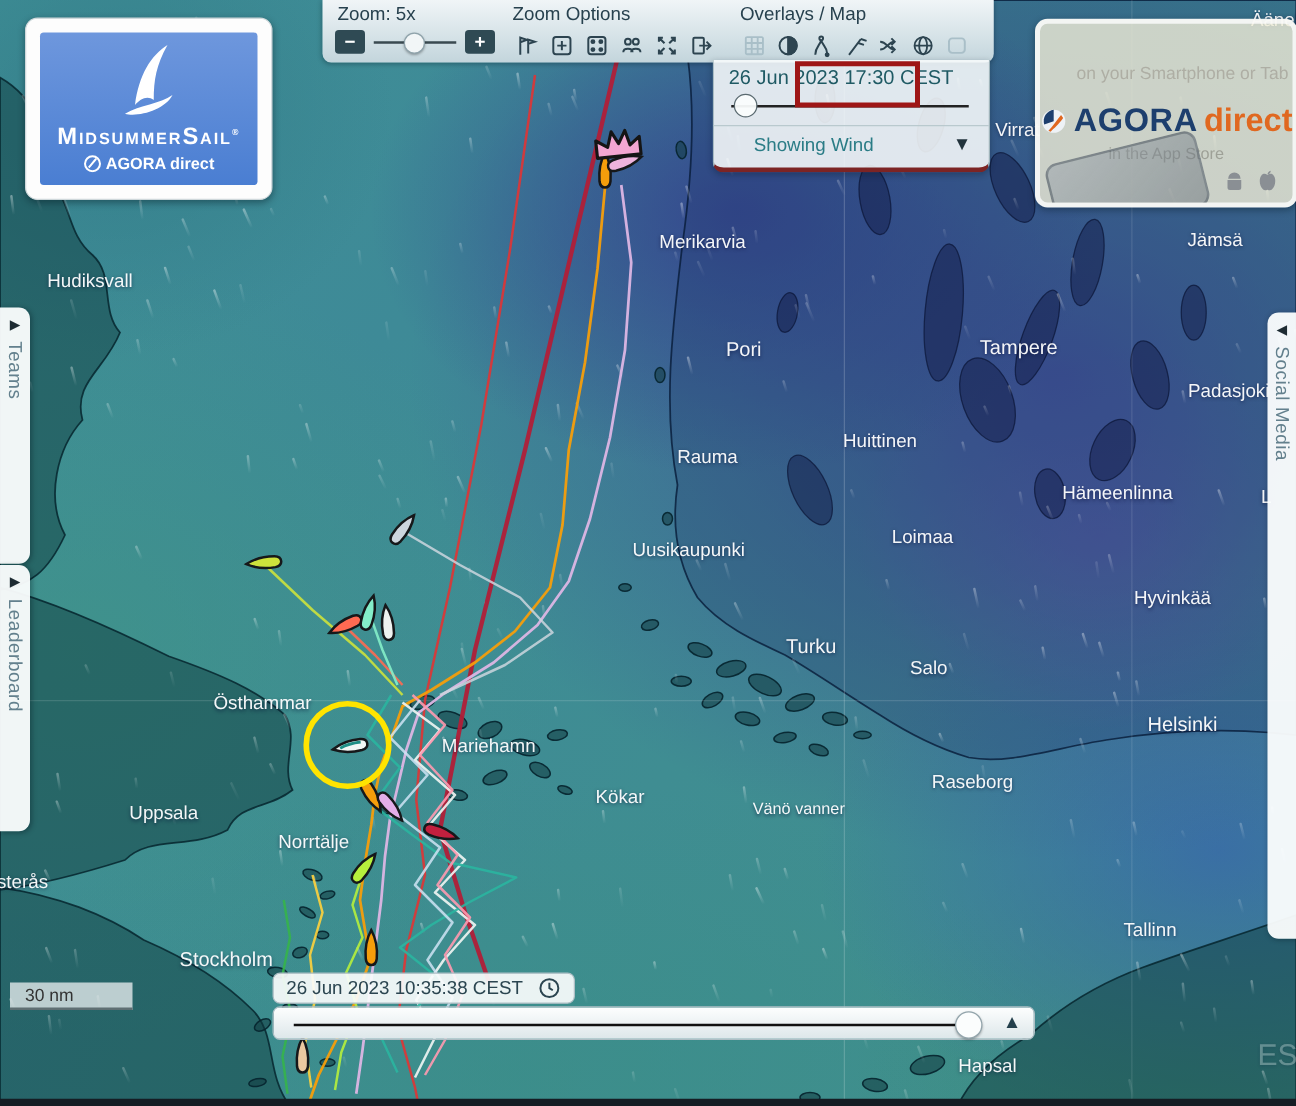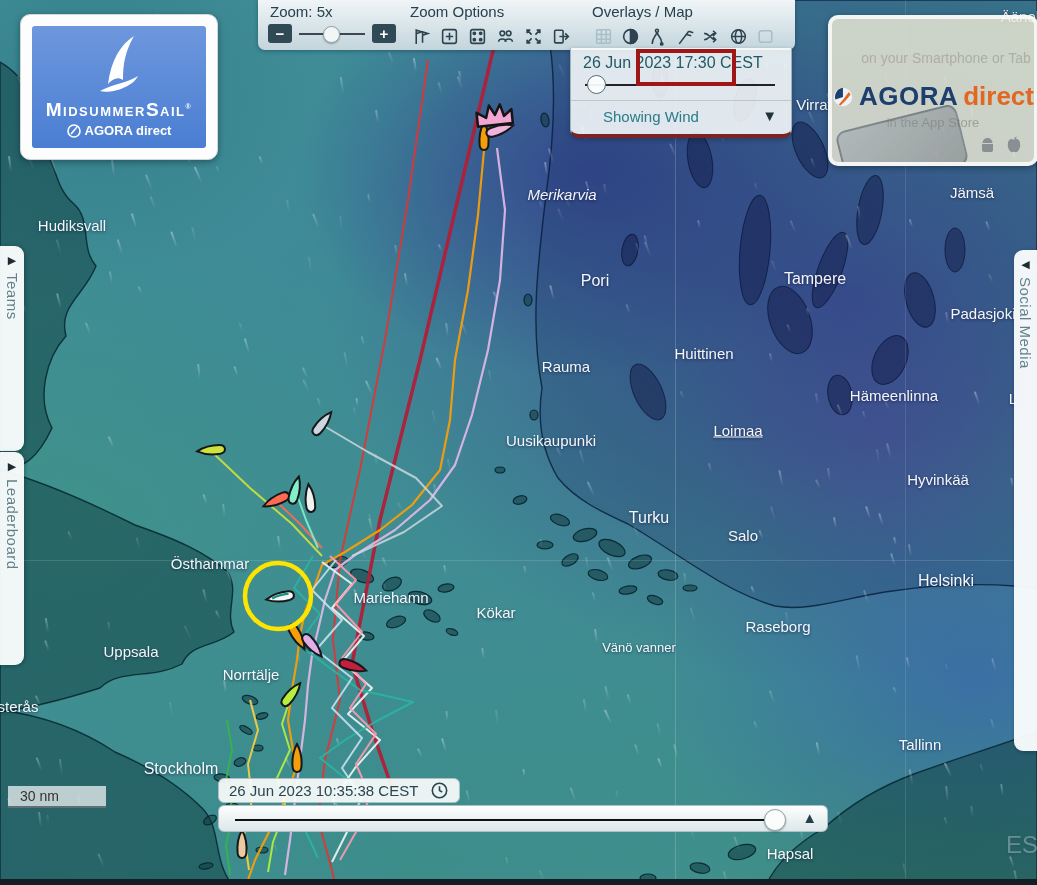--- a/index.html
+++ b/index.html
@@ -522,39 +522,39 @@
       <circle id="highlight-circle" fill="none" stroke-width="4.5" cx="278" cy="596" r="33" stroke="#ffe400"></circle>
       <g id="crown" transform="translate(494,116) rotate(-6)">
         <path d="M-17,9 L-17,-5 L-8,1 L-4,-11 L1,-1 L7,-11 L10,1 L18,-5 L18,9 Z" fill="#f2a6d2" stroke="#151515" stroke-width="2.5" stroke-linejoin="round"></path>
       </g>
     </svg>
 
     <div id="labels">
         <span class="mlabel" style="left: 1022px; top: 16px;">Äänek</span>
         <span class="mlabel" style="left: 72px; top: 225px;">Hudiksvall</span>
         <span class="mlabel" style="left: 814px; top: 104px;">Virrat</span>
-        <span class="mlabel" style="left: 562px; top: 194px; font-style: italic;">Merikarvia</span>
+        <span class="mlabel" style="left: 562px; top: 194px;">Merikarvia</span>
         <span class="mlabel" style="left: 972px; top: 192px;">Jämsä</span>
         <span class="mlabel" style="left: 595px; top: 281px; font-size: 16px;">Pori</span>
         <span class="mlabel" style="left: 815px; top: 279px; font-size: 16px;">Tampere</span>
         <span class="mlabel" style="left: 983px; top: 313px;">Padasjoki</span>
         <span class="mlabel" style="left: 704px; top: 353px;">Huittinen</span>
         <span class="mlabel" style="left: 566px; top: 366px;">Rauma</span>
         <span class="mlabel" style="left: 894px; top: 395px;">Hämeenlinna</span>
         <span class="mlabel" style="left: 1013px; top: 398px;">L</span>
-        <span class="mlabel" style="left: 738px; top: 430px; text-decoration: underline;">Loimaa</span>
+        <span class="mlabel" style="left: 738px; top: 430px;">Loimaa</span>
         <span class="mlabel" style="left: 551px; top: 440px;">Uusikaupunki</span>
         <span class="mlabel" style="left: 938px; top: 479px;">Hyvinkää</span>
         <span class="mlabel" style="left: 649px; top: 518px; font-size: 16px;">Turku</span>
         <span class="mlabel" style="left: 743px; top: 535px;">Salo</span>
         <span class="mlabel" style="left: 946px; top: 581px; font-size: 16px;">Helsinki</span>
         <span class="mlabel" style="left: 210px; top: 563px;">Östhammar</span>
         <span class="mlabel" style="left: 391px; top: 597px;">Mariehamn</span>
         <span class="mlabel" style="left: 778px; top: 626px;">Raseborg</span>
-        <span class="mlabel" style="left: 496px; top: 612px;">Kökar</span>
+        <span class="mlabel" style="left: 496px; top: 638px;">Kökar</span>
         <span class="mlabel" style="left: 639px; top: 647px; font-size: 13px;">Vänö vanner</span>
         <span class="mlabel" style="left: 131px; top: 651px;">Uppsala</span>
         <span class="mlabel" style="left: 251px; top: 674px;">Norrtälje</span>
         <span class="mlabel" style="left: 18px; top: 706px;">sterås</span>
         <span class="mlabel" style="left: 181px; top: 769px; font-size: 16px;">Stockholm</span>
         <span class="mlabel" style="left: 920px; top: 744px;">Tallinn</span>
         <span class="mlabel" style="left: 790px; top: 853px;">Hapsal</span>
         <span class="mlabel" style="left: 1022px; top: 845px; font-size: 24px; opacity: 0.3;">ES</span>
       </div>
   </div>

